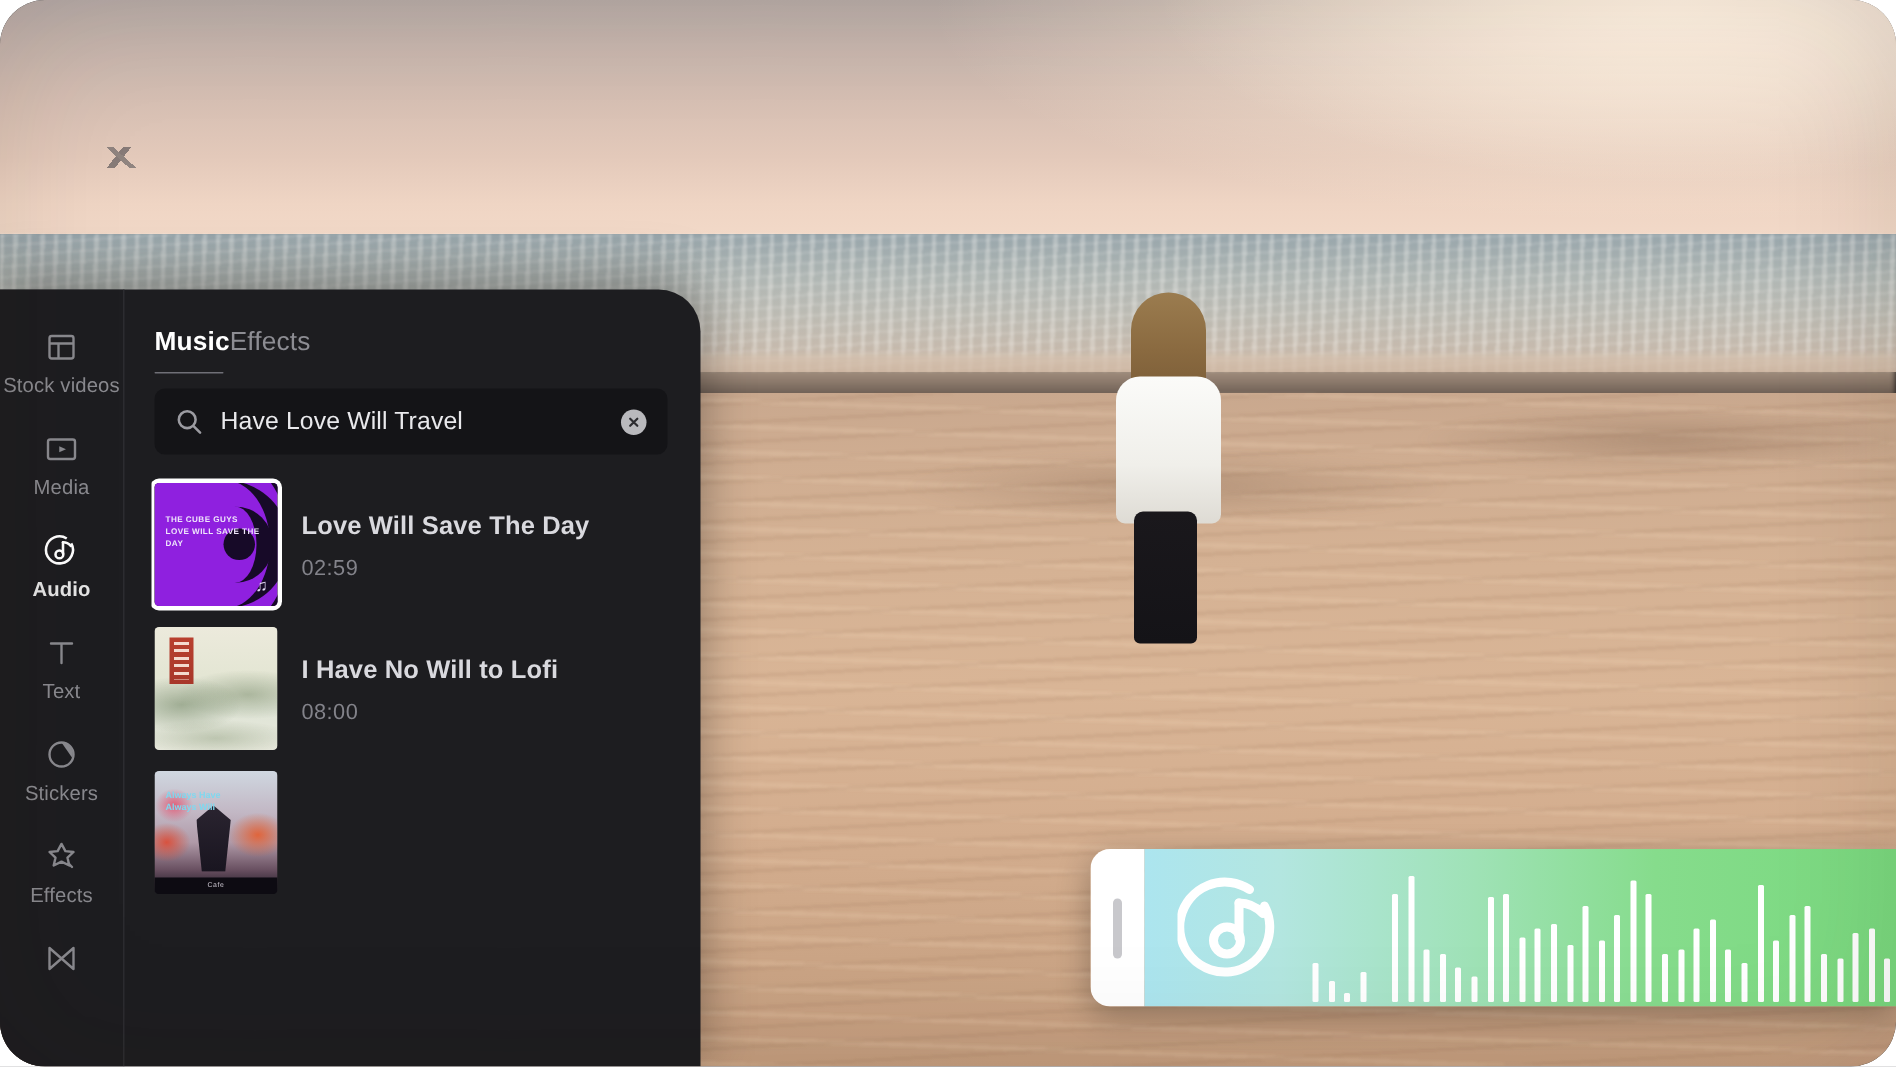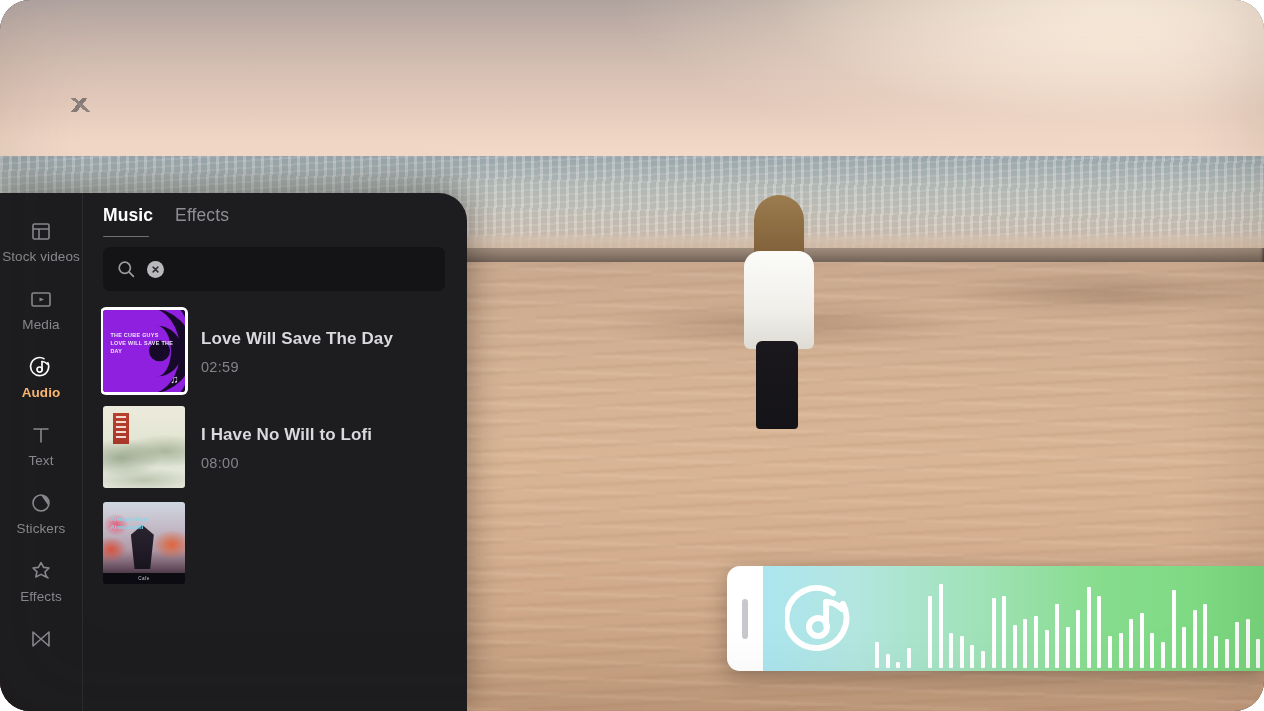--- a/index.html
+++ b/index.html
@@ -195,28 +195,28 @@
     display: flex; flex-direction: column; align-items: center; justify-content: flex-start;
     gap: 6px; padding: 10px 2px 12px; cursor: pointer;
     color: #8a8a8f;
   }
   .rail-item .ic { width: 24px; height: 24px; display: block; }
   .rail-item .lbl {
     font-size: 13.5px; line-height: 16px; text-align: center; color: #8a8a8f;
     letter-spacing: .1px;
   }
   .rail-item.active { color: #ffffff; }
-  .rail-item.active .lbl { color: #fdba74; font-weight: 600; }
+  .rail-item.active .lbl { color: #e5e5e5; font-weight: 600; }
 
   .content {
     position: absolute; left: 84px; top: 0; right: 0; bottom: 0;
     padding: 0 0 0 17px;
   }
 
-  .tabs { display: flex; gap: 22px; padding: 12px 0 0 2px; }
+  .tabs { display: flex; padding: 24px 0 0 2px; }
   .tab {
     position: relative; font-size: 17.5px; color: #8d8d93; cursor: pointer;
     padding-bottom: 11px; letter-spacing: .1px;
   }
   .tab.active { color: #ffffff; font-weight: 700; }
   .tab.active::after {
     content: ""; position: absolute; left: 0; right: 4px; bottom: 0;
     height: 1.5px; background: #6f6f76; border-radius: 1px;
   }
 
@@ -533,20 +533,21 @@
         <div class="tab">Effects</div>
       </div>
 
       <div class="search">
         <span class="s-ic">
           <svg viewBox="0 0 18 18" width="18" height="18" fill="none" stroke="#9b9ba1" stroke-width="1.7" stroke-linecap="round">
             <circle cx="7.8" cy="7.8" r="5.6"></circle>
             <path d="M12.2 12.2 L16.4 16.4"></path>
           </svg>
         </span>
+        <input class="search-input" type="text" value="Have Love Will Travel" style="">
         <button class="clear-btn">
           <svg viewBox="0 0 12 12" width="11" height="11" stroke="#2c2c30" stroke-width="1.6" stroke-linecap="round">
             <path d="M3.4 3.4 L8.6 8.6 M8.6 3.4 L3.4 8.6"></path>
           </svg>
         </button>
       </div>
 
       <div class="tracklist">
 
         <div class="track selected">

